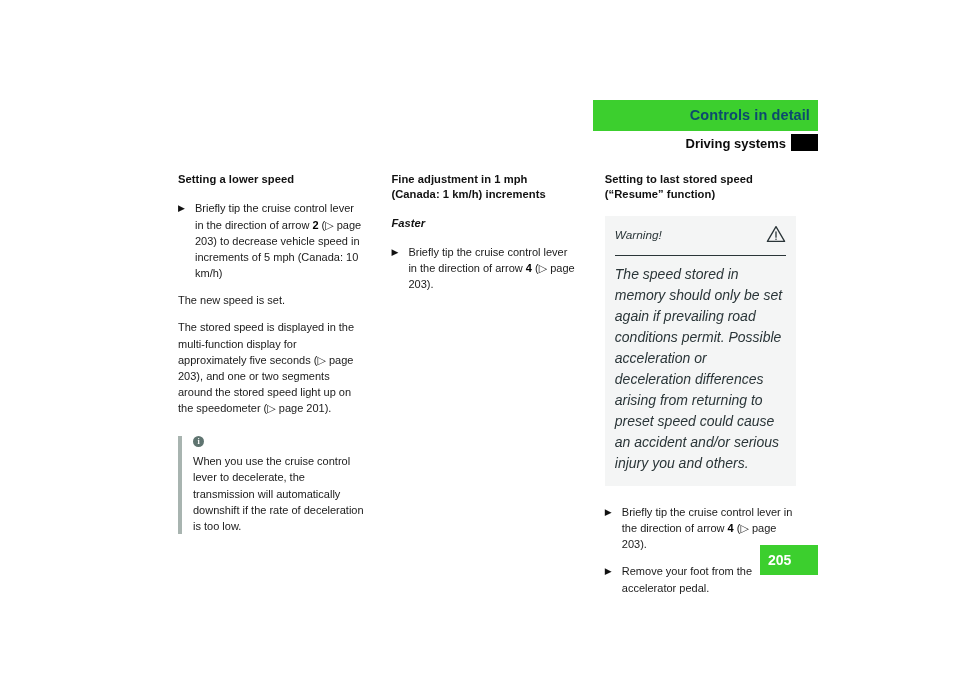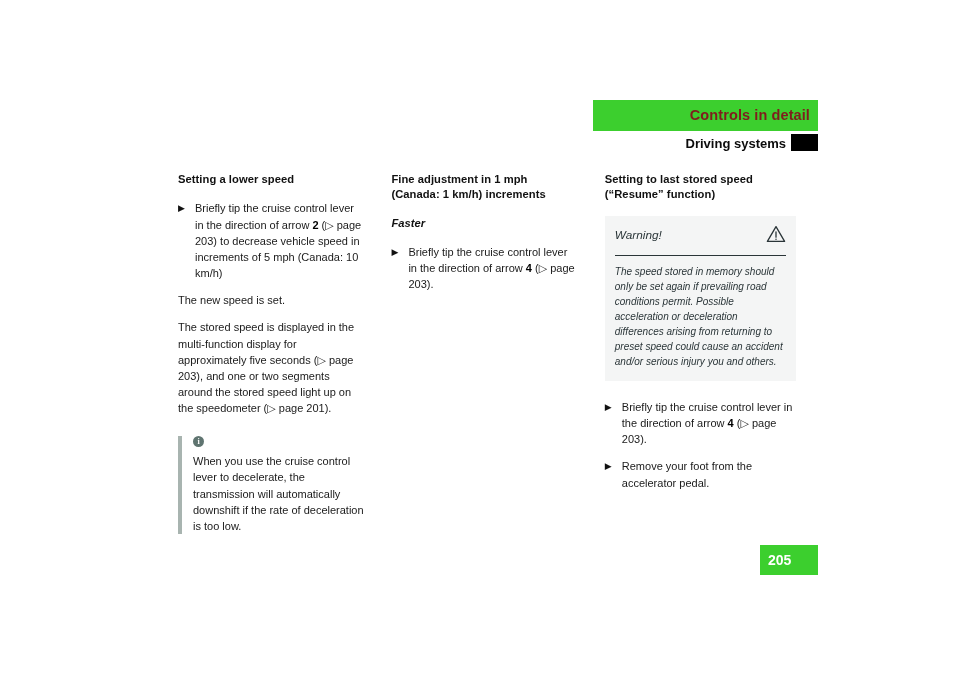--- a/index.html
+++ b/index.html
@@ -32,21 +32,21 @@
   .header-bar {
     background: #3ccf2e;
     height: 31px;
     display: flex;
     align-items: center;
     justify-content: flex-end;
     padding-right: 8px;
     box-sizing: border-box;
   }
   .header-bar-title {
-    color: #7f1d1d;
+    color: #0c4a6e;
     font-size: 14.5px;
     font-weight: bold;
     letter-spacing: 0.1px;
     line-height: 1;
   }
   .header-sub {
     height: 18px;
     margin-top: 3px;
     display: flex;
     align-items: center;
@@ -185,21 +185,21 @@
     margin-bottom: 8px;
   }
   .warn-title {
     font-size: 11.8px;
     color: #2a3538;
     line-height: 1;
   }
   .warn-tri { display: block; }
   .warn-text {
     margin: 0;
-    font-size: 10px;
+    font-size: 14px;
     color: #2a3538;
     line-height: 1.5;
   }
 
   
   .pagenum {
     position: absolute;
     left: 760px;
     top: 545px;
     width: 58px;

